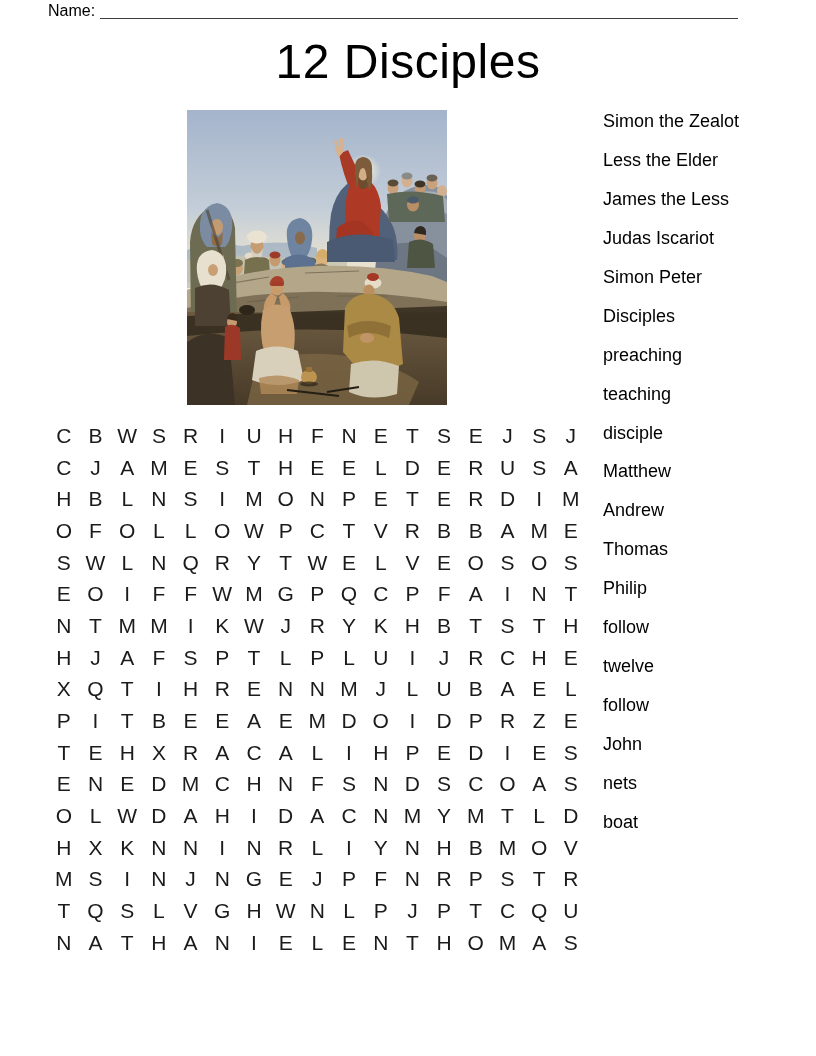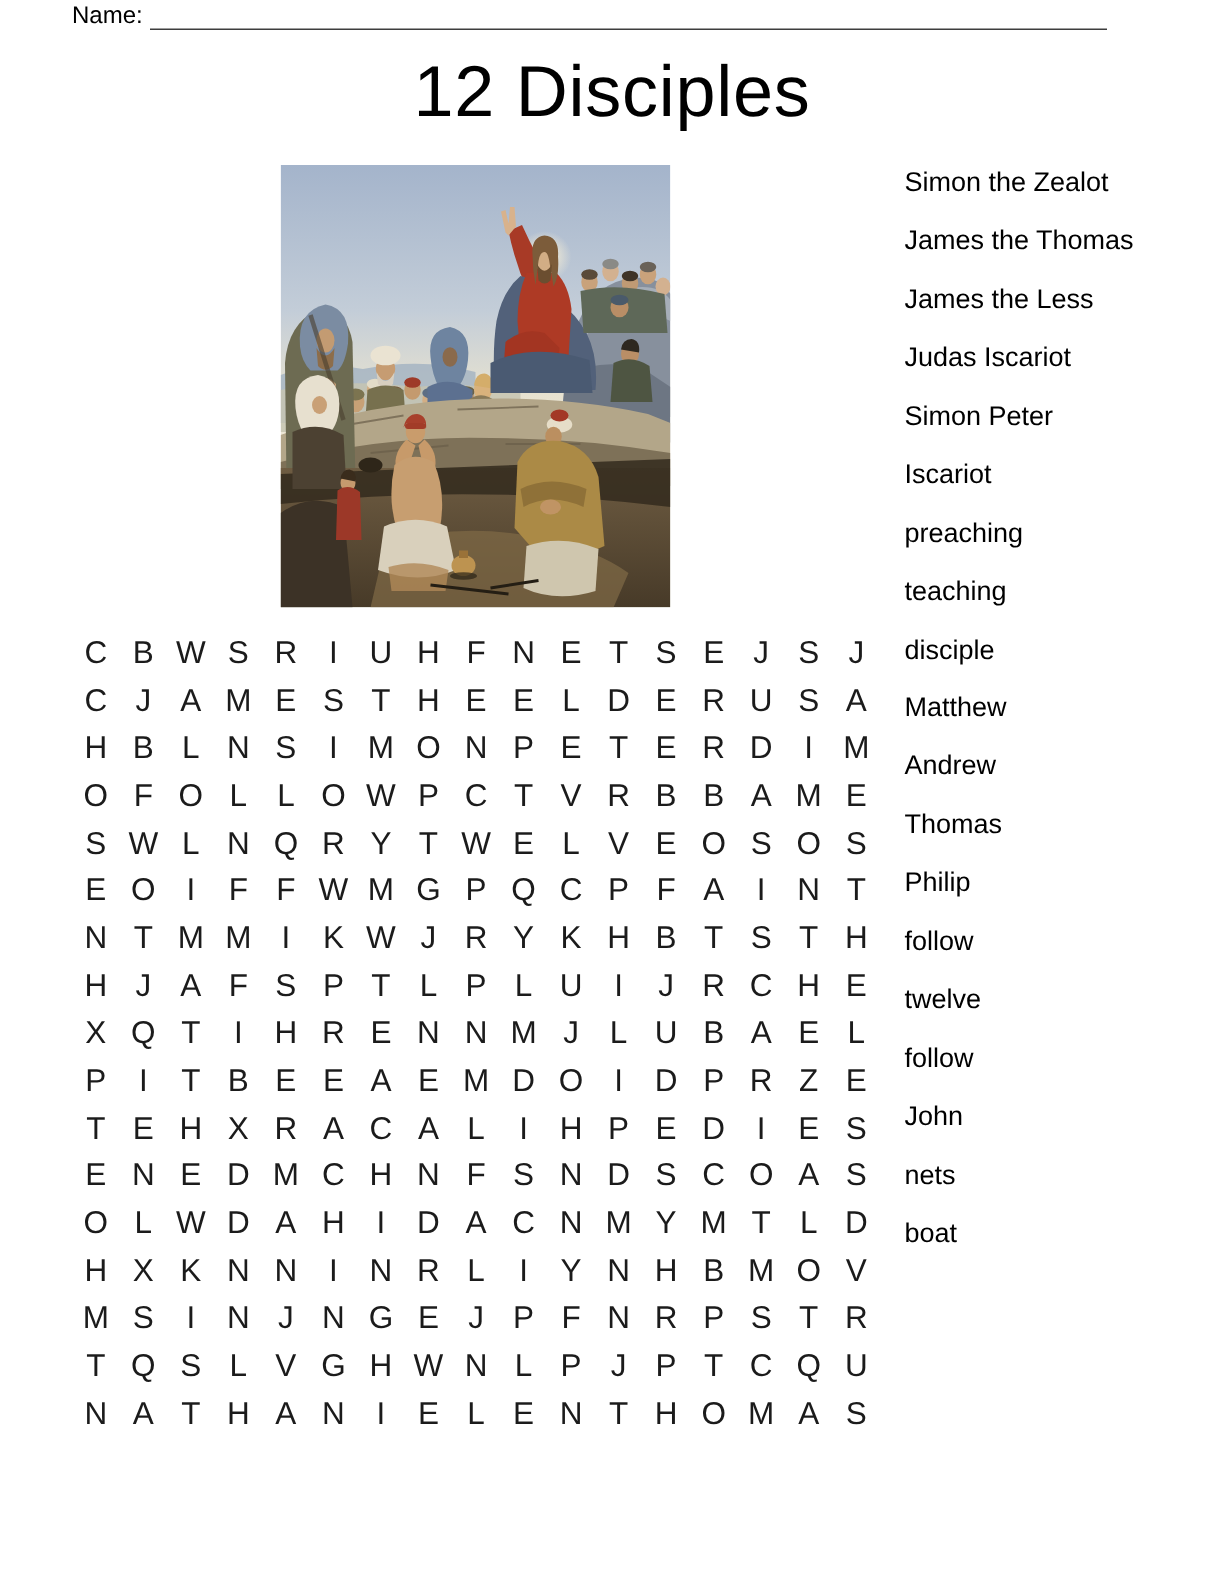--- a/index.html
+++ b/index.html
@@ -1,20 +1,20 @@
 <!DOCTYPE html>
 <html><head>
 <meta charset="utf-8">
 <style>
   html,body { margin:0; padding:0; background:#ffffff; }
   body {
     width:816px; height:1056px; position:relative; overflow:hidden;
     font-family:"Liberation Sans", sans-serif; color:#000;
   }
-  .name-row { position:absolute; left:48px; top:2px; display:flex; align-items:flex-end; }
+  .name-row { position:absolute; left:48px; top:2px; display:flex; }
   .name-label { font-size:16px; line-height:18px; color:#000; }
   .name-line { display:inline-block; width:638px; height:16px; margin-left:5px;
                border-bottom:1.6px solid #3d3d3d; }
   .title { position:absolute; left:0; top:34px; width:816px; margin:0;
            text-align:center; font-size:48px; font-weight:400; letter-spacing:0.5px; }
   .painting { position:absolute; left:187px; top:110px; width:260px; height:295px; overflow:hidden; }
   .word-list { position:absolute; left:603px; top:102px; }
   .word-item { height:38.95px; line-height:38.95px; font-size:18px; white-space:nowrap; color:#000000; }
   .ws-grid { position:absolute; left:48px; top:420px;
              display:grid; grid-template-columns:repeat(17, 31.7px); grid-auto-rows:31.7px; }
@@ -165,25 +165,25 @@
 
     <ellipse cx="122" cy="267" rx="8" ry="7" fill="#bd9350"></ellipse>
     <rect x="119" y="257" width="6" height="5" fill="#9a7238"></rect>
     <ellipse cx="122" cy="274" rx="9" ry="2.5" fill="#2b2317" opacity="0.7"></ellipse>
     <path d="M100 280 L152 286 M140 282 L172 277" stroke="#241e14" stroke-width="2"></path>
   </svg>
 </div>
 
 <div class="word-list">
     <div class="word-item">Simon the Zealot</div>
-    <div class="word-item">James the Thomas</div>
+    <div class="word-item">Less the Elder</div>
     <div class="word-item">James the Less</div>
     <div class="word-item">Judas Iscariot</div>
     <div class="word-item">Simon Peter</div>
-    <div class="word-item">Iscariot</div>
+    <div class="word-item">Disciples</div>
     <div class="word-item">preaching</div>
     <div class="word-item">teaching</div>
     <div class="word-item">disciple</div>
     <div class="word-item">Matthew</div>
     <div class="word-item">Andrew</div>
     <div class="word-item">Thomas</div>
     <div class="word-item">Philip</div>
     <div class="word-item">follow</div>
     <div class="word-item">twelve</div>
     <div class="word-item">follow</div>

